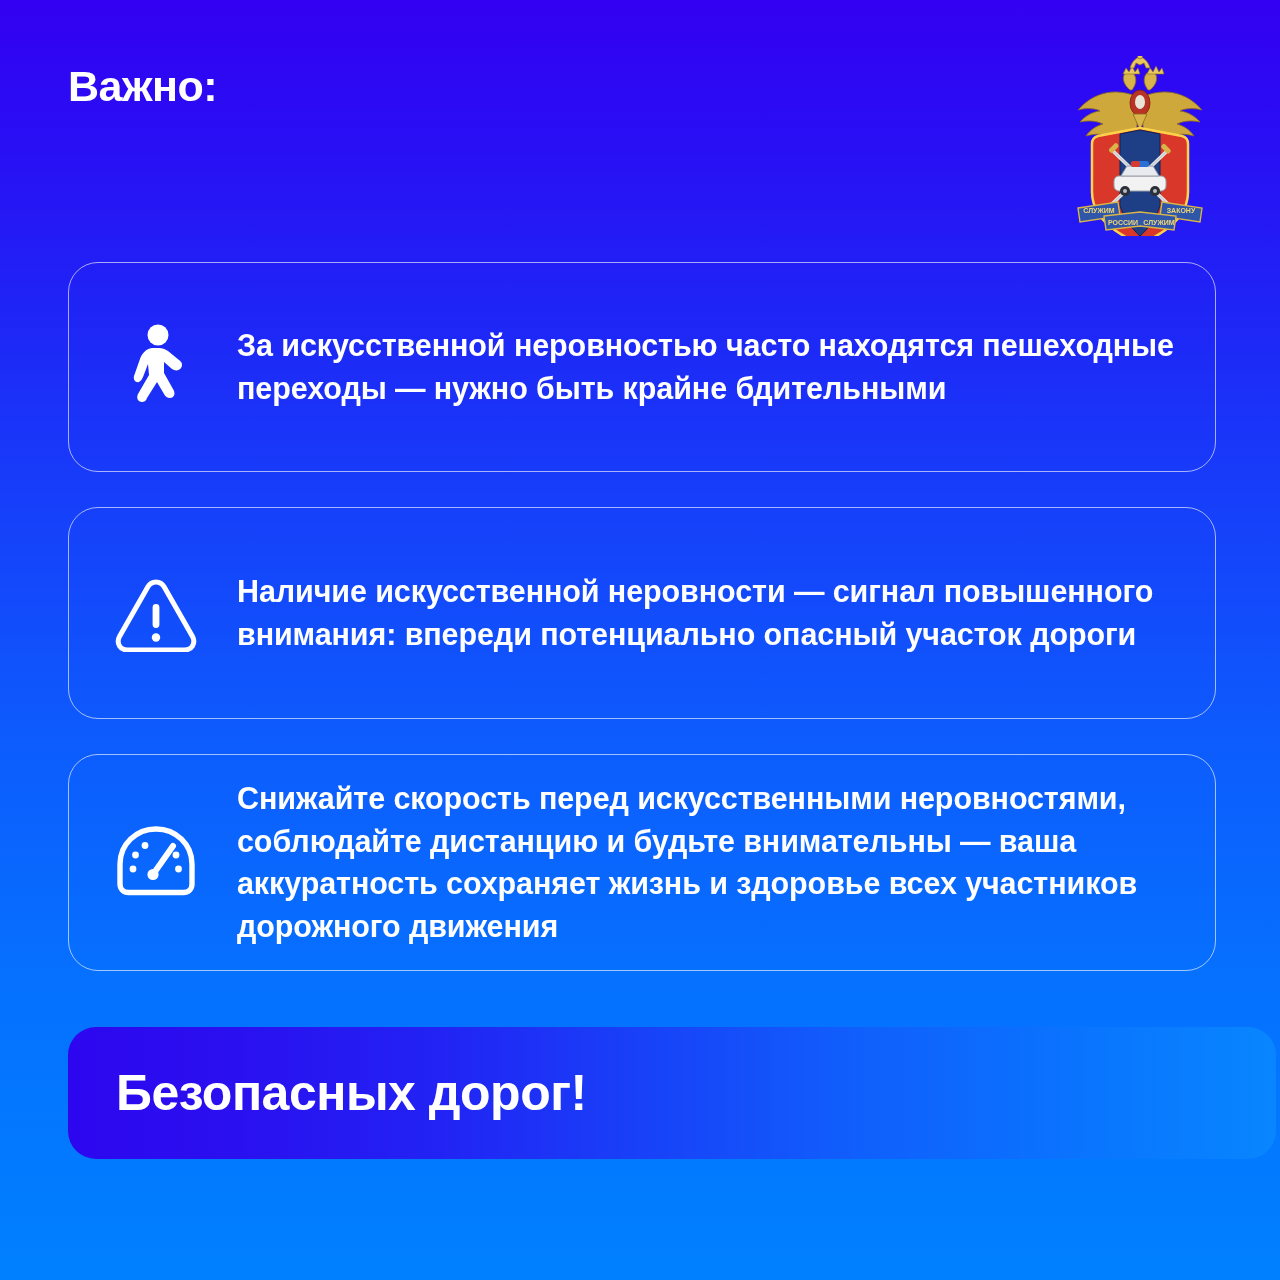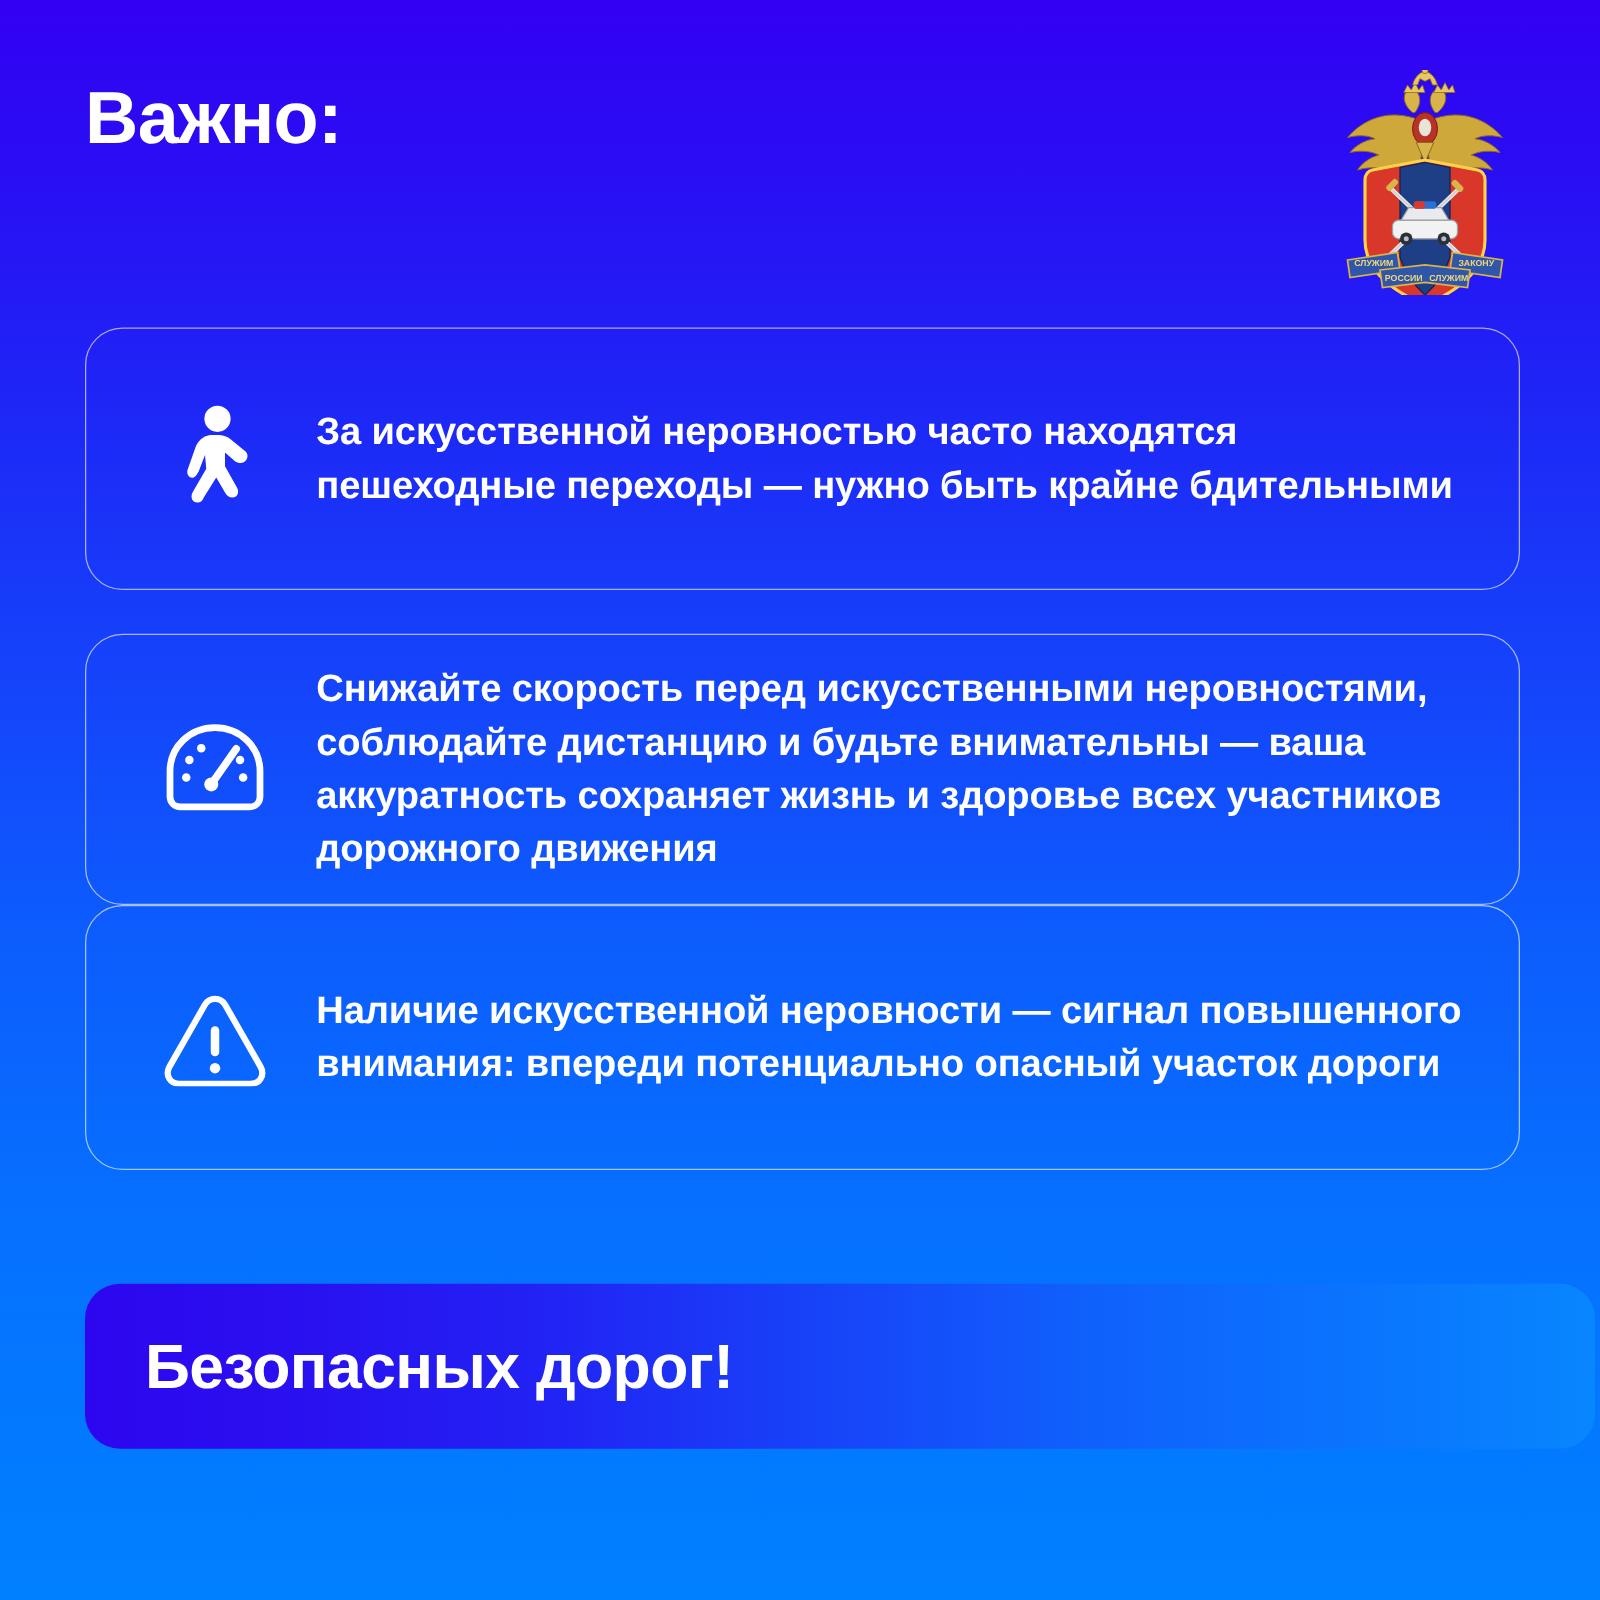--- a/index.html
+++ b/index.html
@@ -36,21 +36,21 @@
     top: 56px;
     left: 68px;
     right: 60px;
     height: 180px;
   }
 
   .page-title {
     position: absolute;
     left: 0;
     top: 8px;
-    font-size: 59px;
+    font-size: 43px;
     font-weight: bold;
     color: #ffffff;
     letter-spacing: -0.5px;
     line-height: 1.05;
   }
 
   
   .emblem {
     position: absolute;
     right: 10px;
@@ -67,21 +67,21 @@
     top: 262px;
     width: 1148px;
   }
 
   .card {
     position: relative;
     border: 1.6px solid rgba(255,255,255,0.62);
     border-radius: 30px;
     display: flex;
     align-items: center;
-    padding: 22px 34px 22px 44px;
+    padding: 22px 34px 22px 28px;
     margin-bottom: 35px;
     background: transparent;
   }
 
   .card-1 { min-height: 210px; }
   .card-2 { min-height: 212px; }
   .card-3 { min-height: 212px; margin-bottom: 0; }
 
   .card-icon {
     flex: 0 0 auto;
@@ -236,53 +236,53 @@
                      C15 74 17 78 21 78 C23 78 25 77 26 74 L36 58 L43 70
                      C45 74 49 75 52 73 C54 71 54 68 52 65 L43 49 L43 38
                      L51 45 C54 47 58 47 60 44 C62 41 61 38 58 36
                      L47 27 C44 25 41 24 38 24 Z"></path>
           </g>
         </svg>
       </div>
       <div class="card-text">За искусственной неровностью часто находятся пешеходные переходы — нужно быть крайне бдительными</div>
     </div>
 
+    <div class="card card-2">
+      <div class="card-icon">
+        <svg width="86" height="78" viewBox="0 0 86 78" xmlns="http://www.w3.org/2000/svg">
+          <path d="M43 8 C39.5 8 36.6 9.8 34.9 12.8 L6.5 62.5
+                   C4.8 65.6 4.8 69.1 6.5 72 C8.2 74.9 11.2 76 14.6 76
+                   L71.4 76 C74.8 76 77.8 74.9 79.5 72 C81.2 69.1 81.2 65.6 79.5 62.5
+                   L51.1 12.8 C49.4 9.8 46.5 8 43 8 Z" fill="none" stroke="#ffffff" stroke-width="5" stroke-linejoin="round"></path>
+          <rect x="39.6" y="30" width="6.8" height="24" rx="3.4" fill="#ffffff"></rect>
+          <circle cx="43" cy="63.5" r="4.2" fill="#ffffff"></circle>
+        </svg>
+      </div>
+      <div class="card-text">Наличие искусственной неровности — сигнал повышенного внимания: впереди потенциально опасный участок дороги</div>
+    </div>
+
     <div class="card card-3">
       <div class="card-icon">
         <svg width="88" height="80" viewBox="0 0 88 80" xmlns="http://www.w3.org/2000/svg">
           <path d="M8 62 L8 42 C8 22.5 24 7 44 7 C64 7 80 22.5 80 42
                    L80 62 C80 67 76.5 70.5 71.5 70.5 L16.5 70.5
                    C11.5 70.5 8 67 8 62 Z" fill="none" stroke="#ffffff" stroke-width="5.4" stroke-linejoin="round"></path>
           <g fill="#ffffff">
             <circle cx="21" cy="47" r="3.4"></circle>
             <circle cx="23.5" cy="33" r="3.4"></circle>
             <circle cx="33" cy="23.5" r="3.4"></circle>
             <circle cx="66.5" cy="47" r="3.4"></circle>
             <circle cx="64" cy="33" r="3.4"></circle>
           </g>
           <path d="M42 51 L61 24" stroke="#ffffff" stroke-width="6" stroke-linecap="round" fill="none"></path>
           <circle cx="41" cy="52.5" r="5.6" fill="#ffffff"></circle>
         </svg>
       </div>
       <div class="card-text">Снижайте скорость перед искусственными неровностями, соблюдайте дистанцию и будьте внимательны — ваша аккуратность сохраняет жизнь и здоровье всех участников дорожного движения</div>
     </div>
 
-    <div class="card card-2">
-      <div class="card-icon">
-        <svg width="86" height="78" viewBox="0 0 86 78" xmlns="http://www.w3.org/2000/svg">
-          <path d="M43 8 C39.5 8 36.6 9.8 34.9 12.8 L6.5 62.5
-                   C4.8 65.6 4.8 69.1 6.5 72 C8.2 74.9 11.2 76 14.6 76
-                   L71.4 76 C74.8 76 77.8 74.9 79.5 72 C81.2 69.1 81.2 65.6 79.5 62.5
-                   L51.1 12.8 C49.4 9.8 46.5 8 43 8 Z" fill="none" stroke="#ffffff" stroke-width="5" stroke-linejoin="round"></path>
-          <rect x="39.6" y="30" width="6.8" height="24" rx="3.4" fill="#ffffff"></rect>
-          <circle cx="43" cy="63.5" r="4.2" fill="#ffffff"></circle>
-        </svg>
-      </div>
-      <div class="card-text">Наличие искусственной неровности — сигнал повышенного внимания: впереди потенциально опасный участок дороги</div>
-    </div>
-
   </div>
 
   <div class="banner">
     <div class="banner-text">Безопасных дорог!</div>
   </div>
 
 </div>
 
 </body></html>

